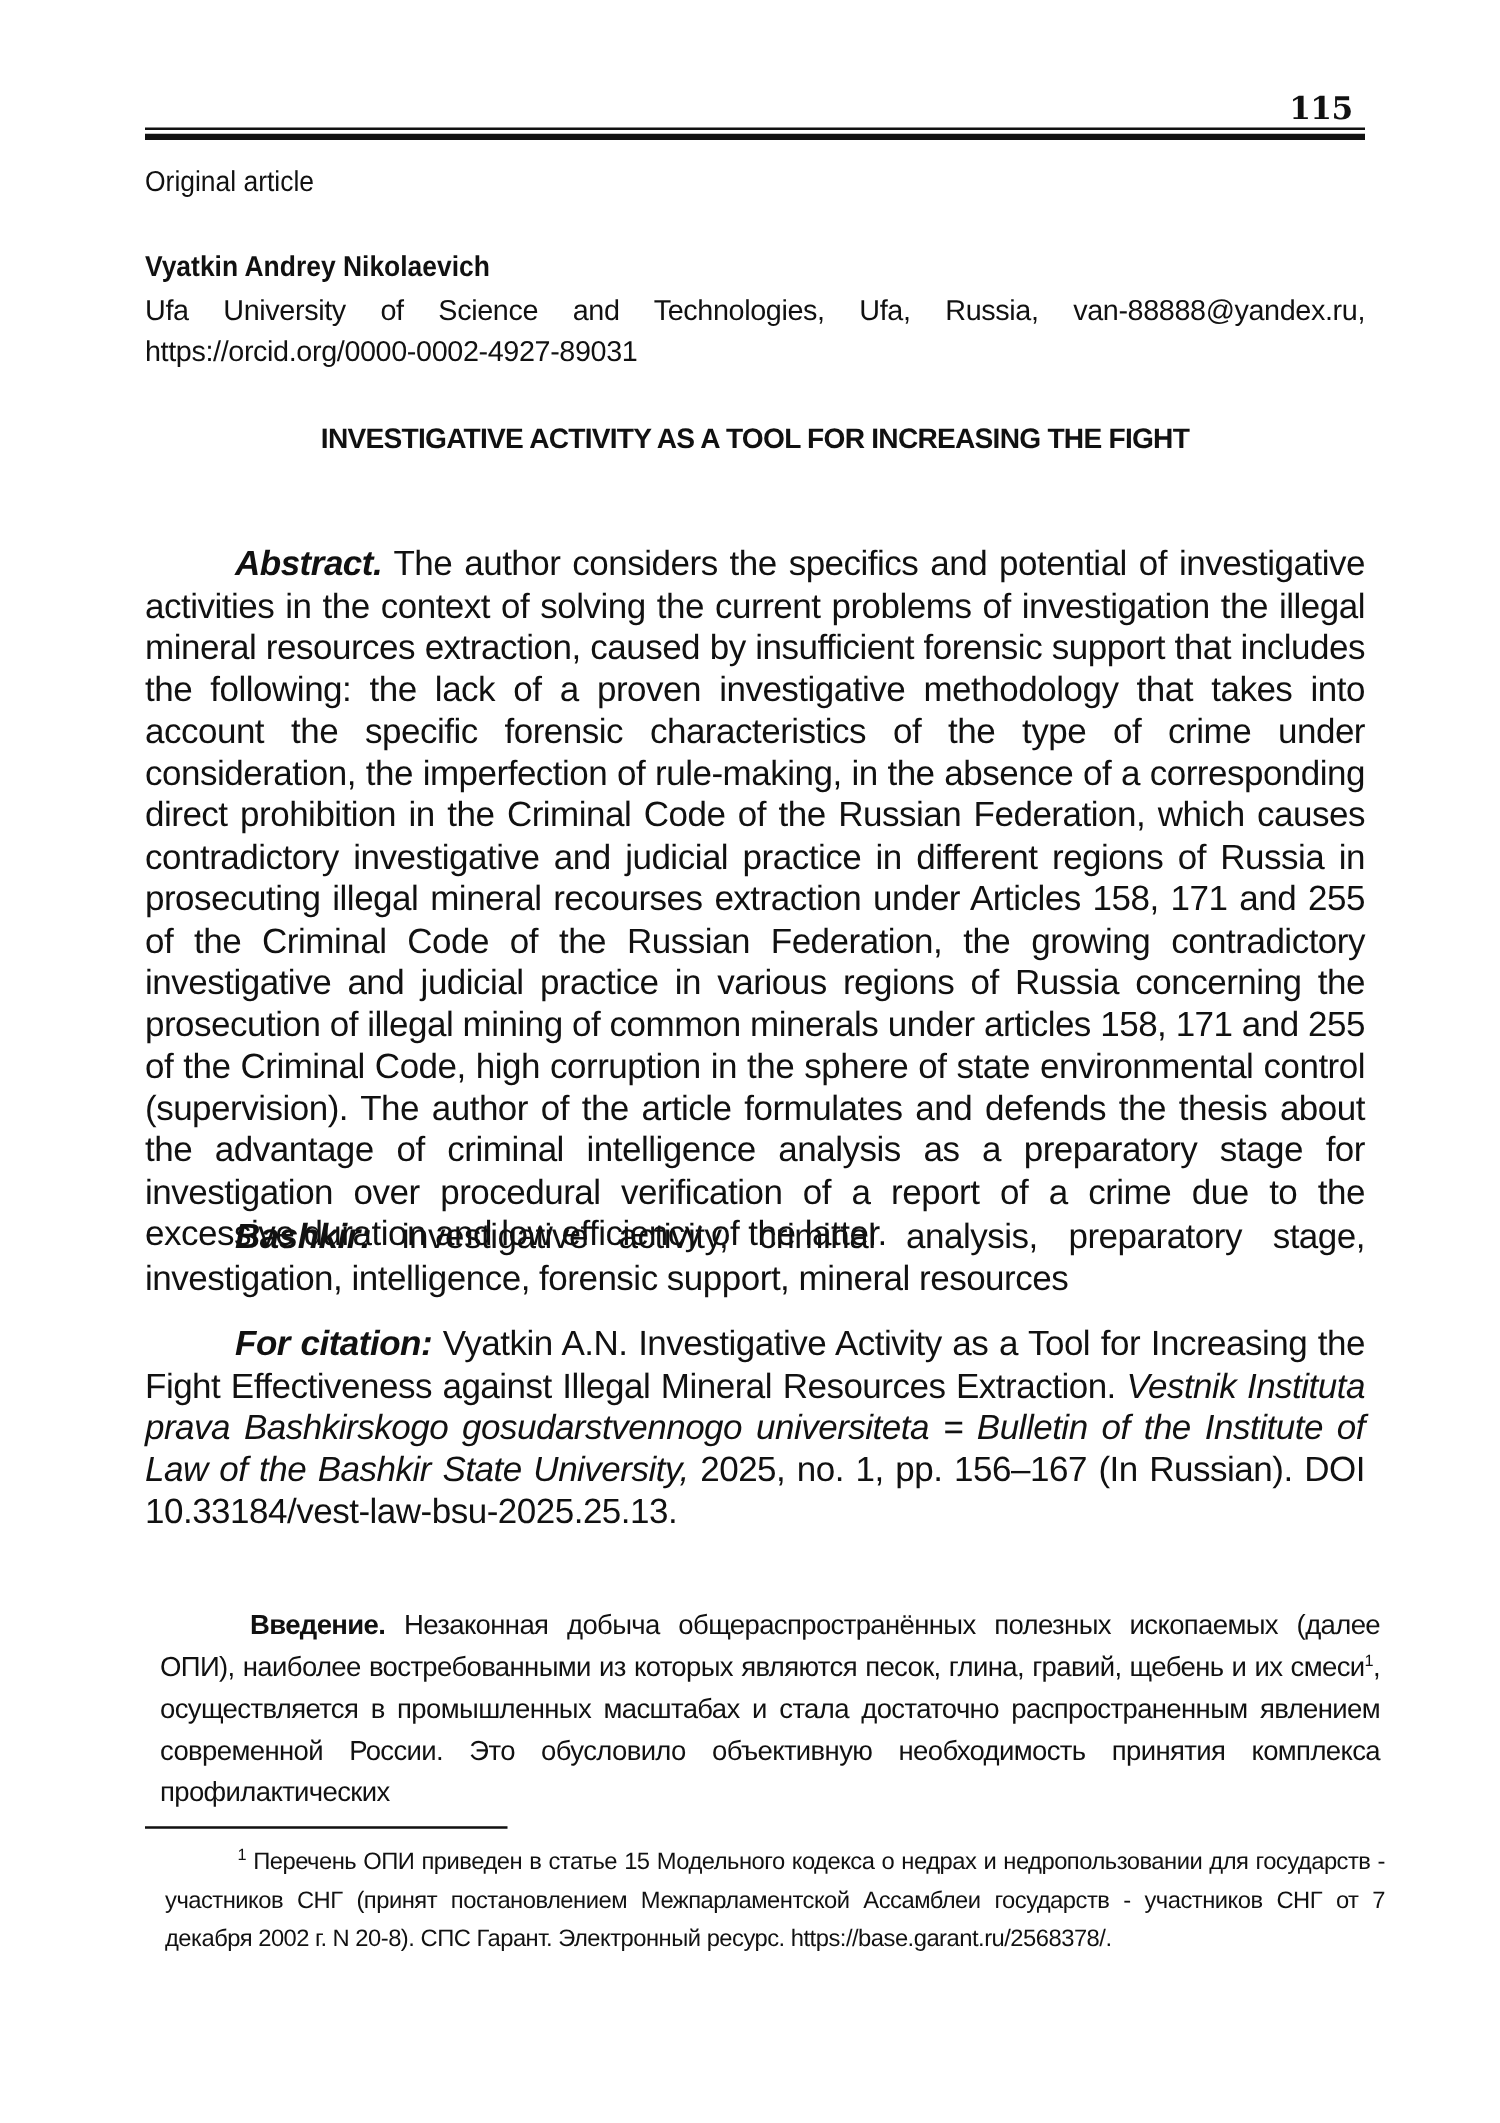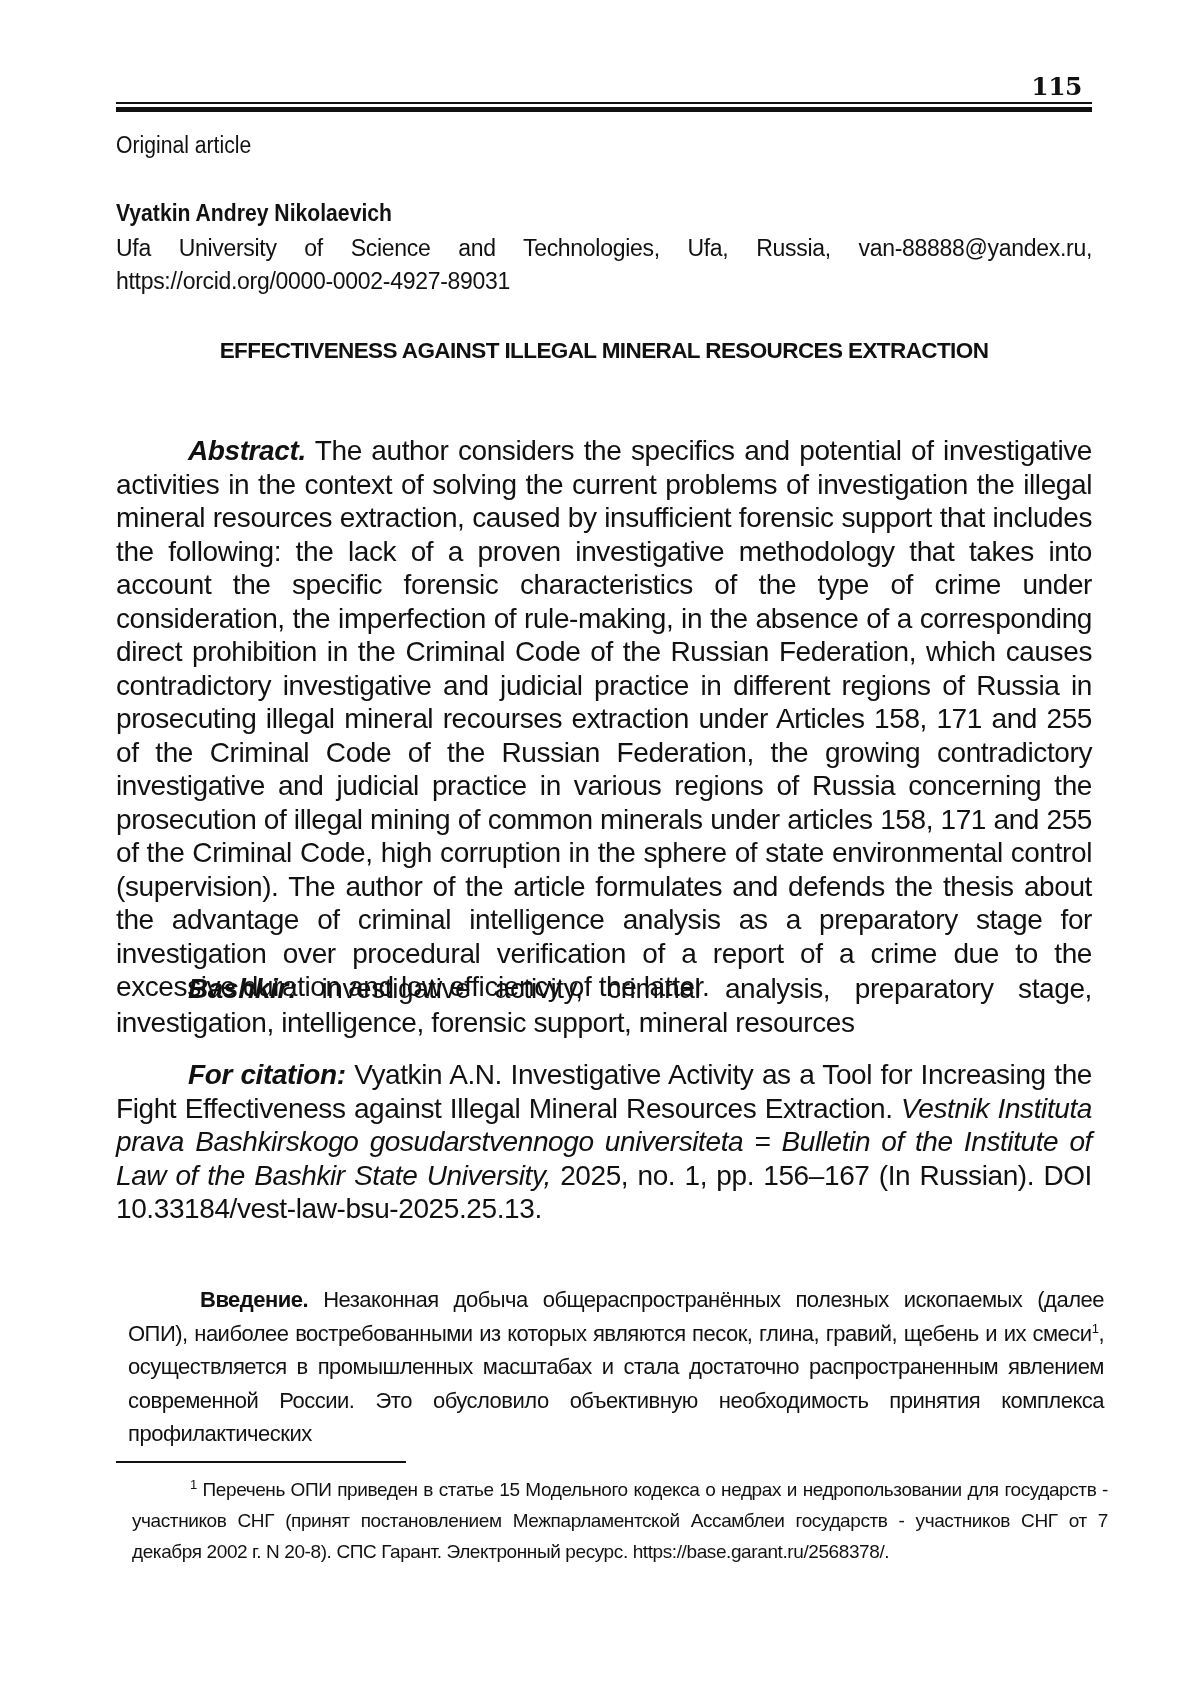--- a/index.html
+++ b/index.html
@@ -41,21 +41,21 @@
   <div class="page-number">115</div>
   <div class="rule-thin"></div>
   <div class="rule-thick"></div>
 
   <div class="label-orig">Original article</div>
 
   <div class="author">Vyatkin Andrey Nikolaevich</div>
   <div class="affil">Ufa University of Science and Technologies, Ufa, Russia, van-88888@yandex.ru, https://orcid.org/0000-0002-4927-89031</div>
 
   <div class="title">
-    <div>EFFECTIVENESS AGAINST ILLEGAL MINERAL RESOURCES EXTRACTION</div>
+    <div>INVESTIGATIVE ACTIVITY AS A TOOL FOR INCREASING THE FIGHT</div>
   </div>
 
   <div class="body-text abstract">
     <p><span class="lead">Abstract.</span><span> The author considers the specifics and potential of investigative activities in the context of solving the current problems of investigation the illegal mineral resources extraction, caused by insufficient forensic support that includes the following: the lack of a proven investigative methodology that takes into account the specific forensic characteristics of the type of crime under consideration, the imperfection of rule-making, in the absence of a corresponding direct prohibition in the Criminal Code of the Russian Federation, which causes contradictory investigative and judicial practice in different regions of Russia in prosecuting illegal mineral recourses  extraction under Articles 158, 171 and 255 of the Criminal Code of the Russian Federation, the growing contradictory investigative and judicial practice in various regions of Russia concerning the prosecution of illegal mining of common minerals under articles 158, 171 and 255 of the Criminal Code, high corruption in the sphere of state environmental control (supervision). The author of the article formulates and defends the thesis about the advantage of criminal intelligence analysis as a preparatory stage for investigation over procedural verification of a report of a crime due to the excessive duration and low efficiency of the latter.</span></p>
   </div>
 
   <div class="body-text keywords">
     <p><span class="lead">Bashkir:</span><span> investigative activity, criminal analysis, preparatory stage, investigation, intelligence, forensic support, mineral resources</span></p>
   </div>
 

